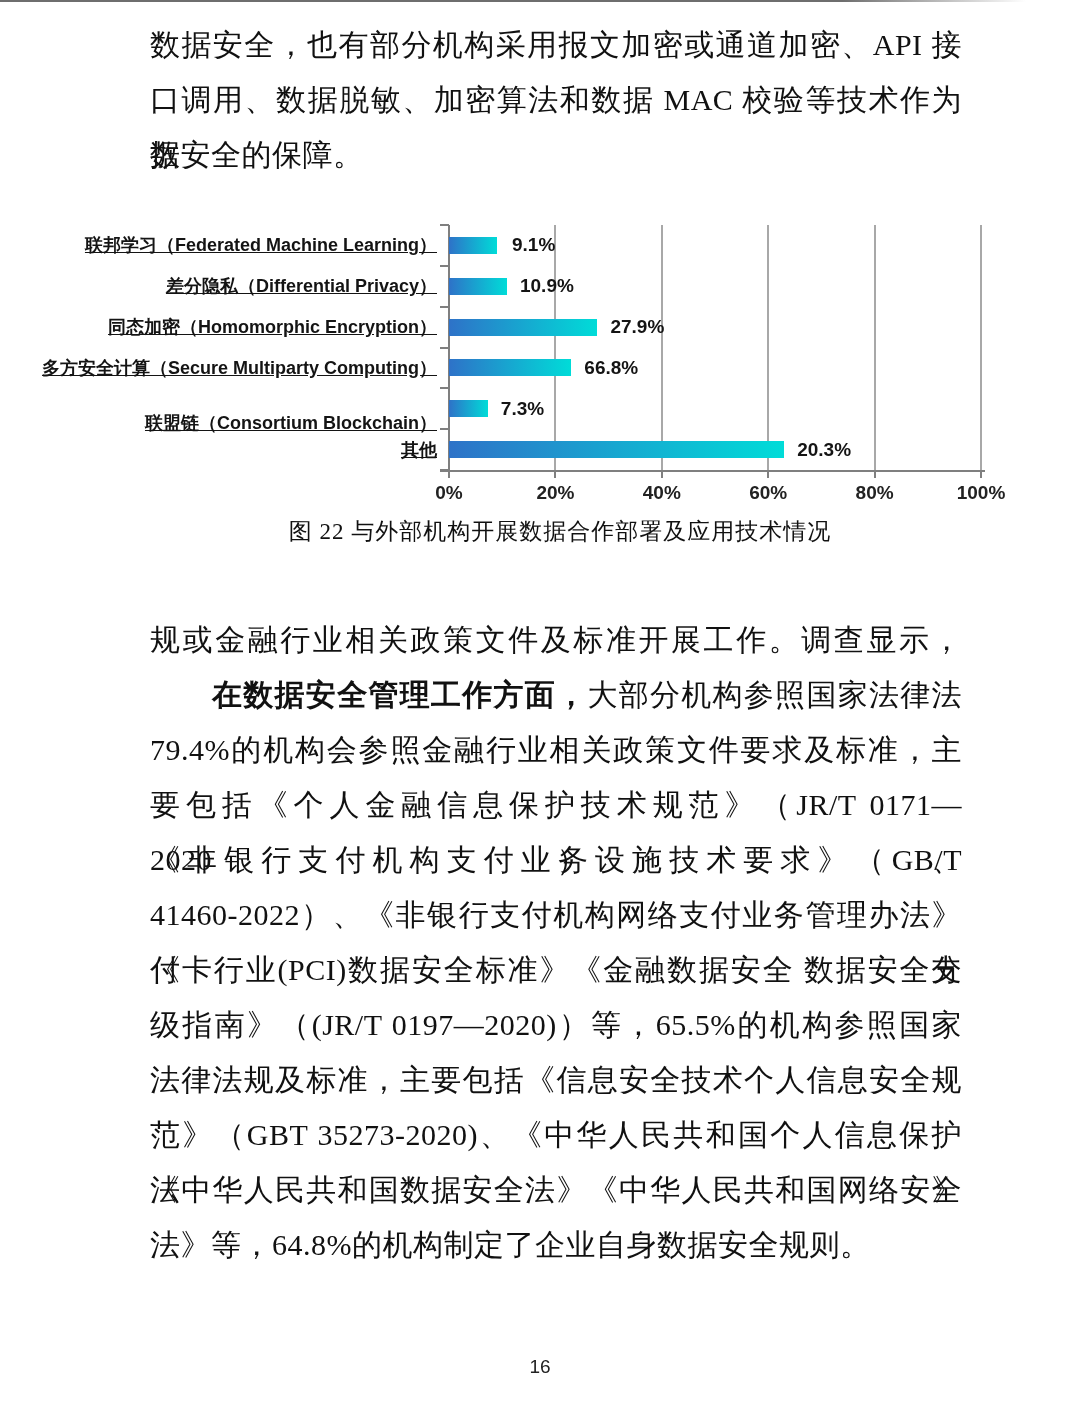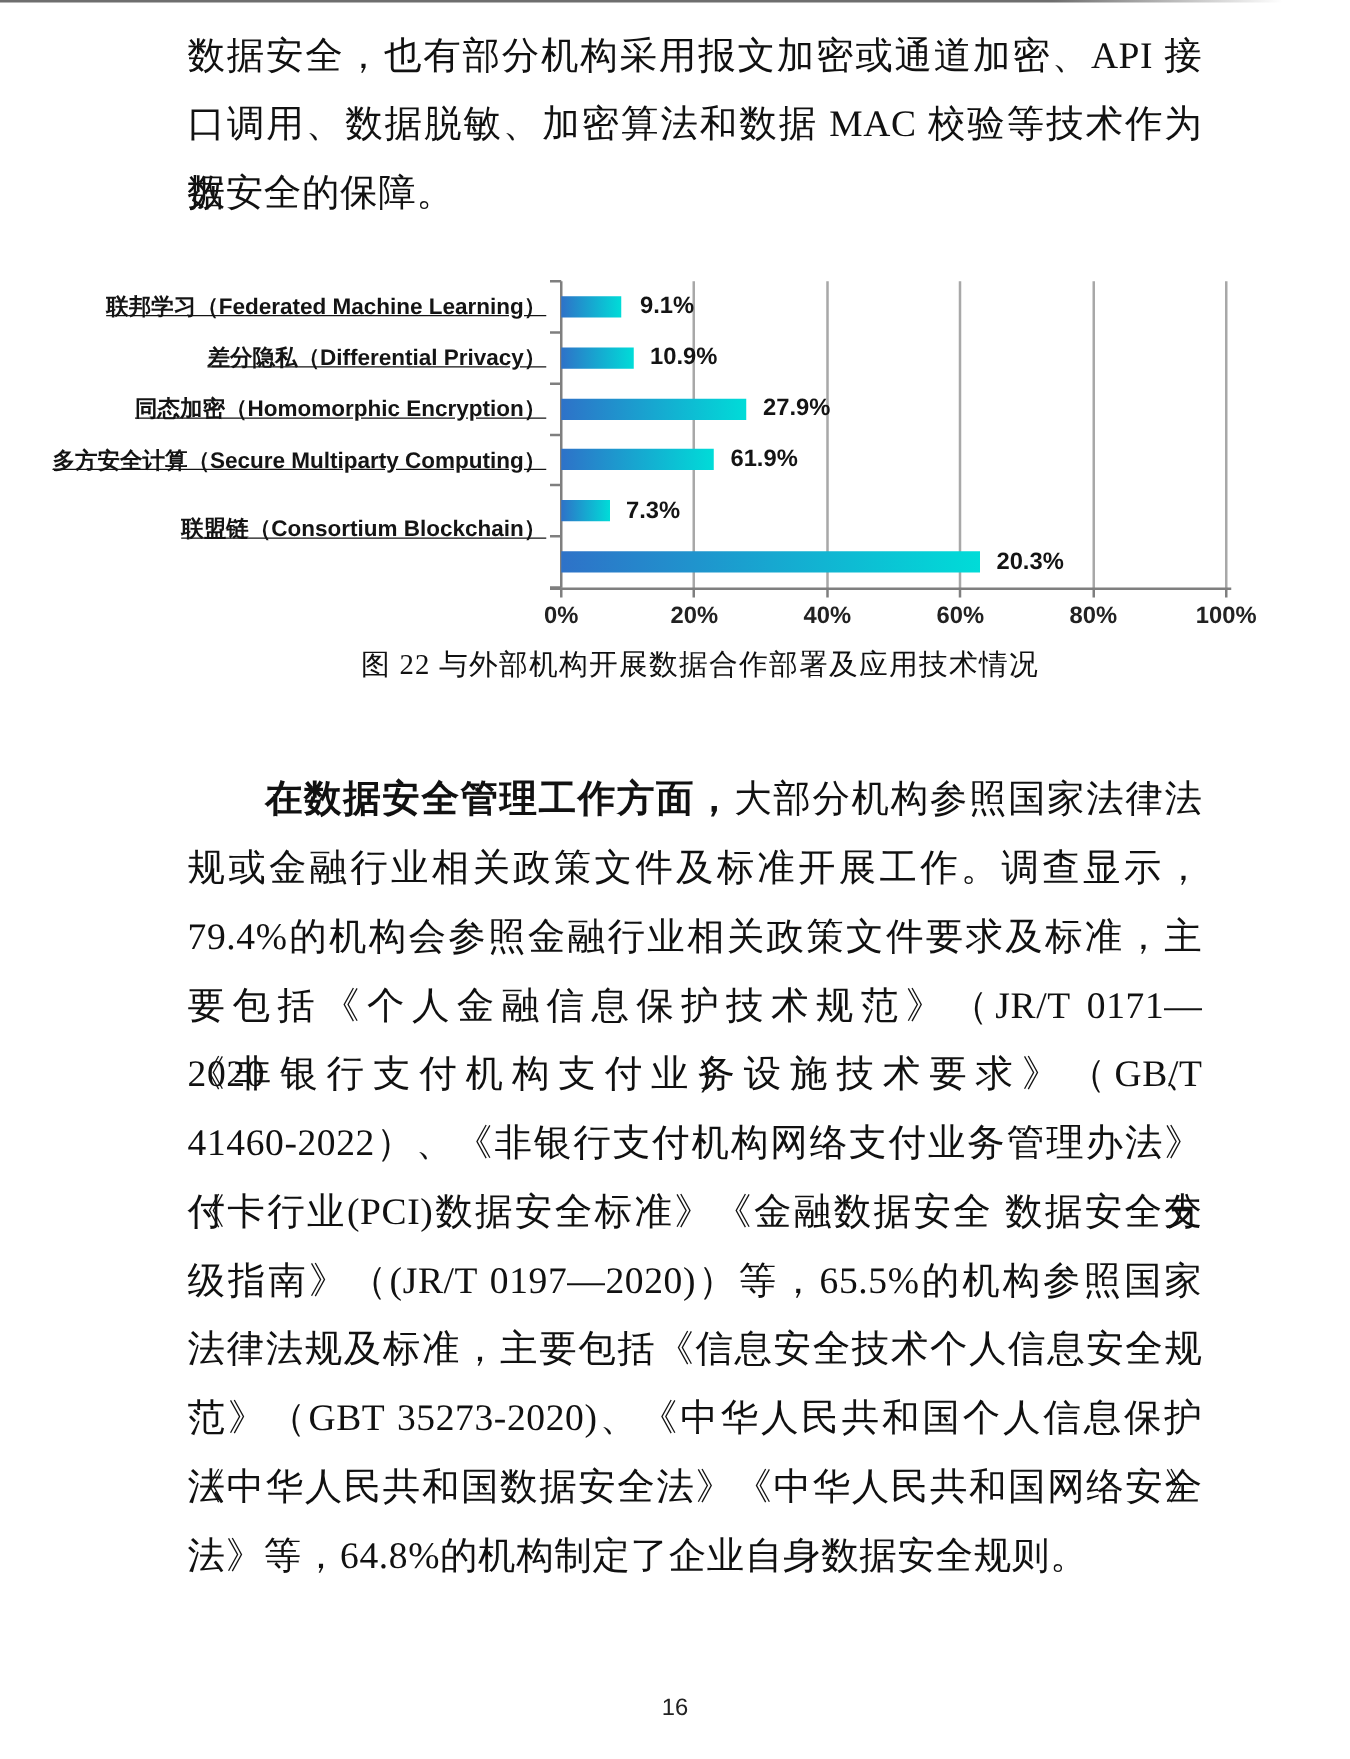--- a/index.html
+++ b/index.html
@@ -112,33 +112,34 @@
       <div class="bar" style="left: 449px; top: 11.9167px; width: 48.412px; background: linear-gradient(90deg, rgb(46, 114, 200), rgb(0, 220, 216));"></div>
       <div class="val-label" style="left: 512px; top: 9.91667px;">9.1%</div>
       <div class="cat-label" style="top: 40.8333px; height: 40.8333px;">差分隐私（Differential Privacy）</div>
       <div class="bar" style="left: 449px; top: 52.75px; width: 57.988px; background: linear-gradient(90deg, rgb(46, 114, 200), rgb(0, 220, 216));"></div>
       <div class="val-label" style="left: 519.988px; top: 50.75px;">10.9%</div>
       <div class="cat-label" style="top: 81.6667px; height: 40.8333px;">同态加密（Homomorphic Encryption）</div>
       <div class="bar" style="left: 449px; top: 93.5833px; width: 148.428px; background: linear-gradient(90deg, rgb(46, 114, 200), rgb(0, 220, 216));"></div>
       <div class="val-label" style="left: 610.428px; top: 91.5833px;">27.9%</div>
       <div class="cat-label" style="top: 122.5px; height: 40.8333px;">多方安全计算（Secure Multiparty Computing）</div>
       <div class="bar" style="left: 449px; top: 134.417px; width: 122.36px; background: linear-gradient(90deg, rgb(46, 114, 200), rgb(0, 220, 216));"></div>
-      <div class="val-label" style="left: 584.36px; top: 132.417px;">61.9%</div>
+      <div class="val-label" style="left: 584.36px; top: 132.417px;">66.8%</div>
       <div class="cat-label" style="top: 178px; height: 40.8333px; text-align: center;">联盟链（Consortium Blockchain）</div>
       <div class="bar" style="left: 449px; top: 175.25px; width: 38.836px; background: linear-gradient(90deg, rgb(46, 114, 200), rgb(0, 220, 216));"></div>
       <div class="val-label" style="left: 500.836px; top: 173.25px;">7.3%</div>
+      <div class="cat-label" style="top: 204.167px; height: 40.8333px;">其他</div>
       <div class="bar" style="left: 449px; top: 216.083px; width: 335.16px; background: linear-gradient(90deg, rgb(46, 114, 200), rgb(0, 220, 216));"></div>
       <div class="val-label" style="left: 797.16px; top: 214.083px;">20.3%</div>
     </div>
 
   <div id="caption">图 22 与外部机构开展数据合作部署及应用技术情况</div>
 
   <div class="para" style="top:612px">
+    <div class="line just">规或金融行业相关政策文件及标准开展工作。调查显示，</div>
     <div class="line just indent"><span class="lead-bold">在数据安全管理工作方面，</span><span>大部分机构参照国家法律法</span></div>
-    <div class="line just">规或金融行业相关政策文件及标准开展工作。调查显示，</div>
     <div class="line just">79.4%的机构会参照金融行业相关政策文件要求及标准，主</div>
     <div class="line just">要包括《个人金融信息保护技术规范》（JR/T 0171—2020）、</div>
     <div class="line just">《非银行支付机构支付业务设施技术要求》（GB/T</div>
     <div class="line just">41460-2022）、《非银行支付机构网络支付业务管理办法》《支</div>
     <div class="line just">付卡行业(PCI)数据安全标准》《金融数据安全 数据安全分</div>
     <div class="line just">级指南》（(JR/T 0197—2020)）等，65.5%的机构参照国家</div>
     <div class="line just">法律法规及标准，主要包括《信息安全技术个人信息安全规</div>
     <div class="line just">范》（GBT 35273-2020)、《中华人民共和国个人信息保护法》</div>
     <div class="line just">《中华人民共和国数据安全法》《中华人民共和国网络安全</div>
     <div class="line plain">法》等，64.8%的机构制定了企业自身数据安全规则。</div>

